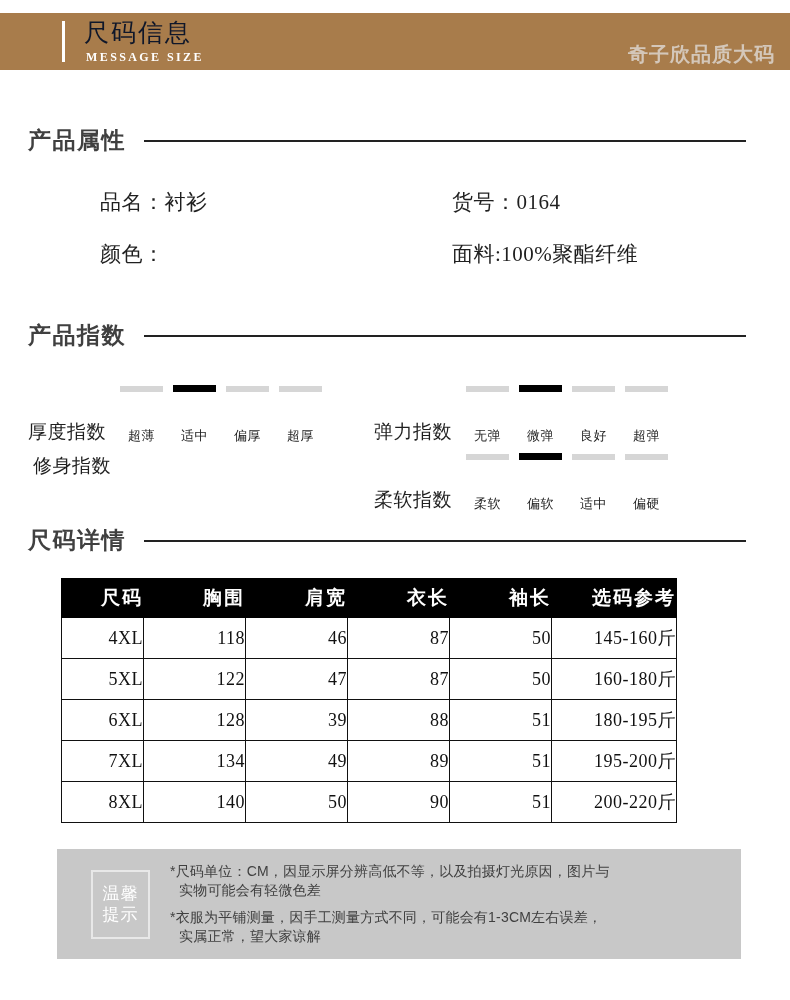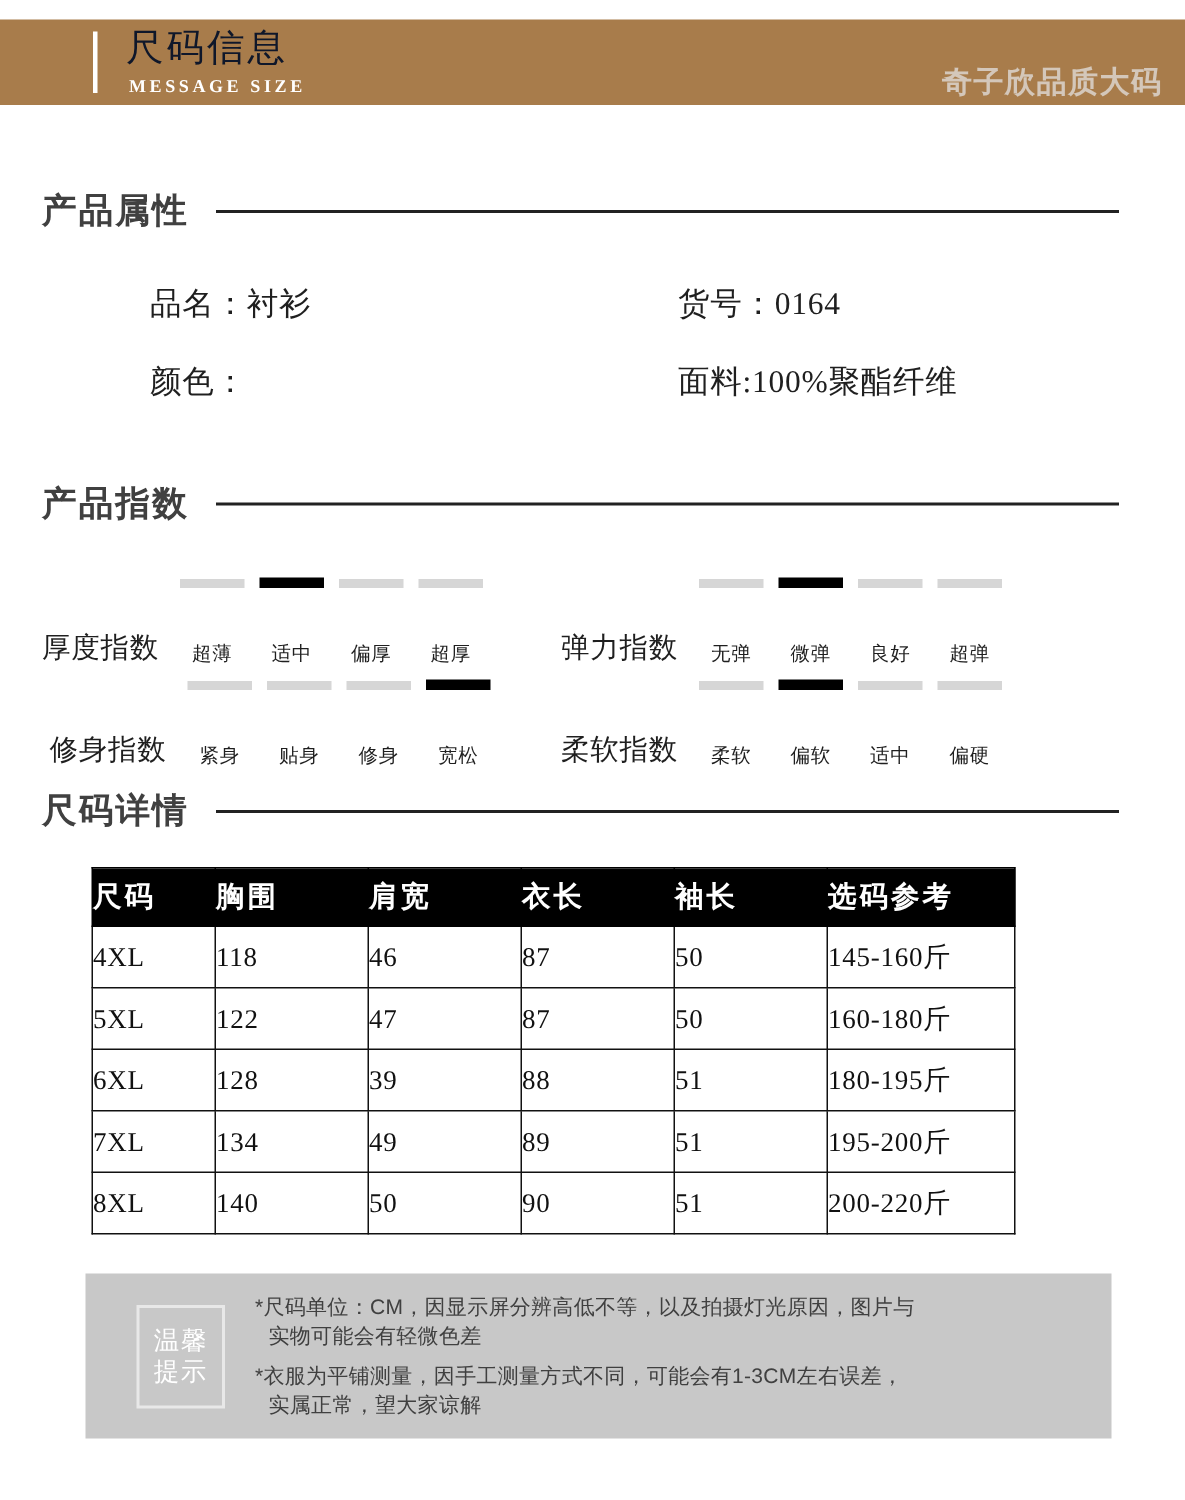--- a/index.html
+++ b/index.html
@@ -179,21 +179,21 @@
     position: absolute;
     left: 61px;
     top: 578px;
     width: 609px;
     border-collapse: collapse;
     table-layout: fixed;
   }
   .size-table th,
   .size-table td {
     border: 1px solid #111111;
-    text-align: left;
+    text-align: right;
     font-family: "Liberation Serif", "DejaVu Serif", serif;
     font-size: 18px;
     color: #111111;
     height: 40px;
     padding: 0;
     letter-spacing: 0.5px;
   }
   .size-table thead th {
     background: #000000;
     color: #ffffff;
@@ -324,38 +324,20 @@
         </div>
         <div class="scale-item">
           <div class="scale-bar"></div>
           <div class="scale-text">超弹</div>
         </div>
       </div>
     </div>
 
     <div class="index-block ib-3">
       <div class="index-name">修身指数</div>
-      <div class="index-scale">
-        <div class="scale-item">
-          <div class="scale-bar"></div>
-          <div class="scale-text">紧身</div>
-        </div>
-        <div class="scale-item">
-          <div class="scale-bar"></div>
-          <div class="scale-text">贴身</div>
-        </div>
-        <div class="scale-item">
-          <div class="scale-bar"></div>
-          <div class="scale-text">修身</div>
-        </div>
-        <div class="scale-item">
-          <div class="scale-bar on"></div>
-          <div class="scale-text">宽松</div>
-        </div>
-      </div>
     </div>
 
     <div class="index-block ib-4">
       <div class="index-name">柔软指数</div>
       <div class="index-scale">
         <div class="scale-item">
           <div class="scale-bar"></div>
           <div class="scale-text">柔软</div>
         </div>
         <div class="scale-item">

